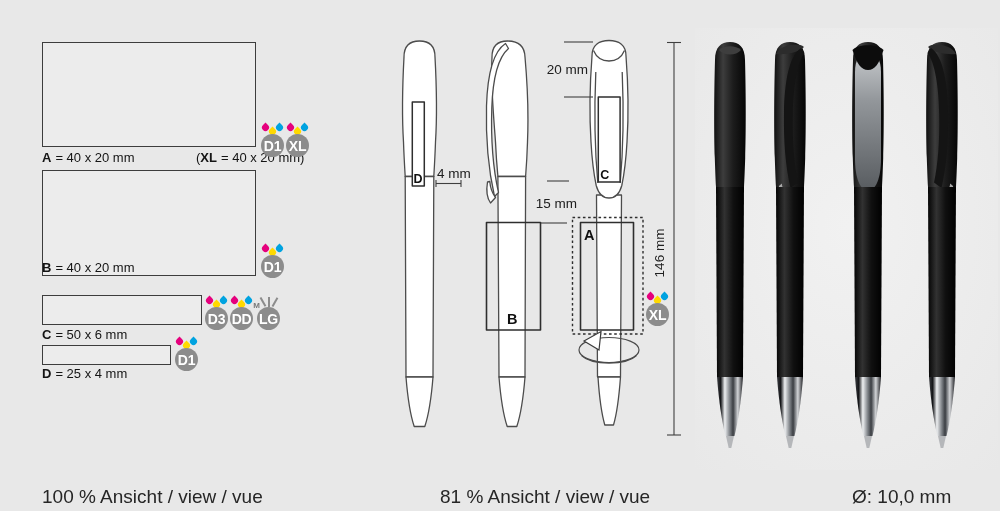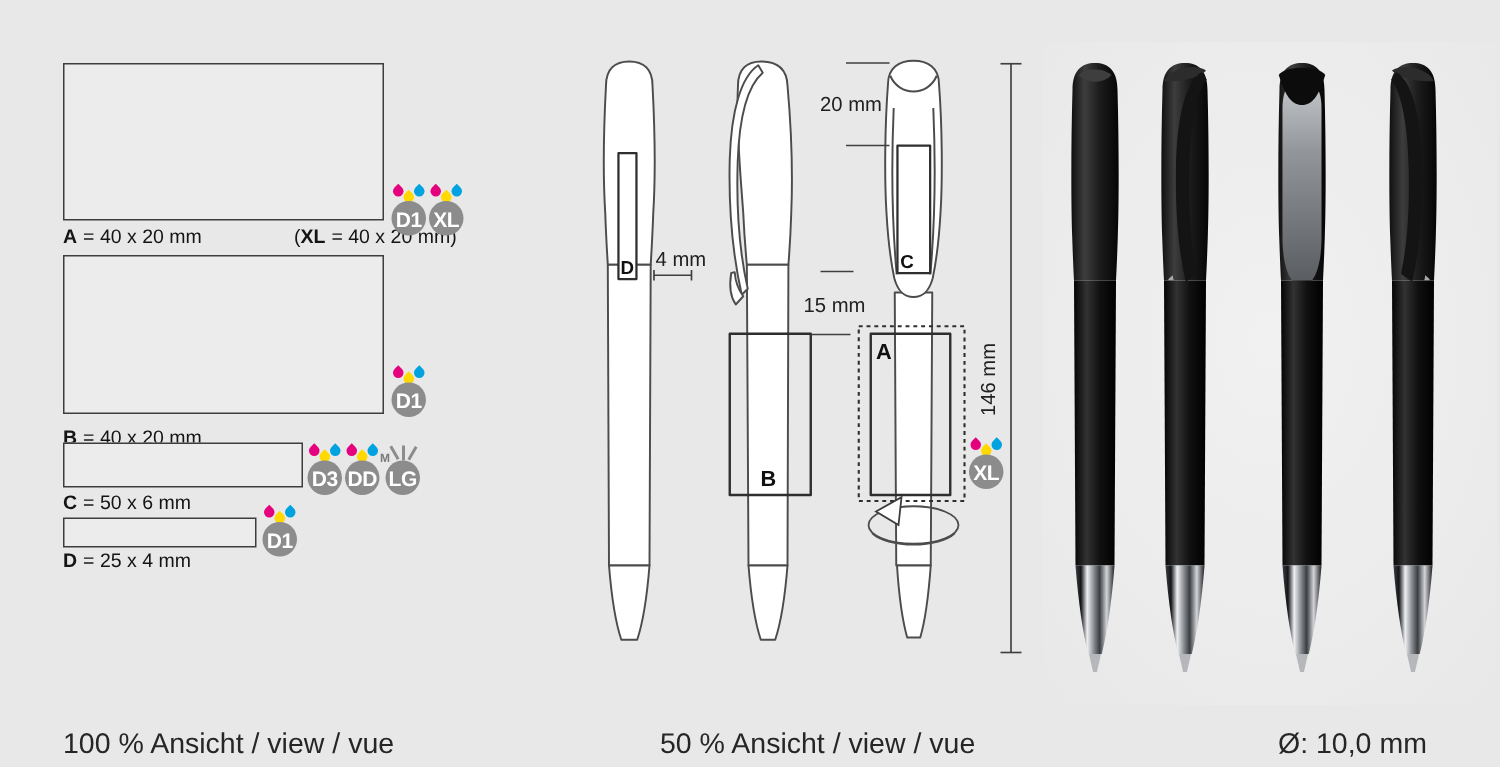--- a/index.html
+++ b/index.html
@@ -53,21 +53,21 @@
 
 <div id="canvas">
 
 
   <div class="area-rect" style="left:42px;top:42px;width:214px;height:105px"></div>
   <div class="area-label" style="left:42px;top:150px">
     <b>A</b><span class="sz">= 40 x 20 mm</span><span class="xl-group"><span>(</span><b>XL</b><span class="sz">= 40 x 20 mm)</span></span>
   </div>
 
   <div class="area-rect" style="left:42px;top:170px;width:214px;height:106px"></div>
-  <div class="area-label" style="left:42px;top:284px">
+  <div class="area-label" style="left:42px;top:260px">
     <b>B</b><span class="sz">= 40 x 20 mm</span>
   </div>
 
   <div class="area-rect" style="left:42px;top:295px;width:160px;height:30px"></div>
   <div class="area-label" style="left:42px;top:327px">
     <b>C</b><span class="sz">= 50 x 6 mm</span>
   </div>
 
   <div class="area-rect" style="left:42px;top:345px;width:129px;height:20px"></div>
   <div class="area-label" style="left:42px;top:366px">
@@ -260,16 +260,16 @@
         <path d="M931,48 C943,56 947.5,82 948,112 C948.5,141 946.5,166 941.5,188 L934,182.5 C938,164 939.7,142 939.2,114 C938.7,86 935,63 927.5,53 Z" fill="#141414"></path>
         <path d="M953,186 C954.2,193 952.5,199 948,202.5 L942.5,196 C946.5,193 949.5,189.5 950.2,183.5 Z" fill="#a8a8a8"></path>
         <path d="M928,187 L956,187 L955,377 L929,377 Z" fill="url(#gbar)"></path>
         <path d="M929,377 L955,377 C953,403 950,422 946.5,436 L937.5,436 C934,422 931,403 929,377 Z" fill="url(#gtip)"></path>
         <path d="M938,436 L946,436 L943.3,448 L940.7,448 Z" fill="#b5b7ba"></path>
       </g>
     </g>
   </svg>
 
   <div class="footer-label" style="left:42px">100 % Ansicht / view / vue</div>
-  <div class="footer-label" style="left:440px">50 % Ansicht / view / vue</div>
+  <div class="footer-label" style="left:440px">81 % Ansicht / view / vue</div>
   <div class="footer-label" style="left:852px">Ø: 10,0 mm</div>
 
 </div>
 
 </body></html>

